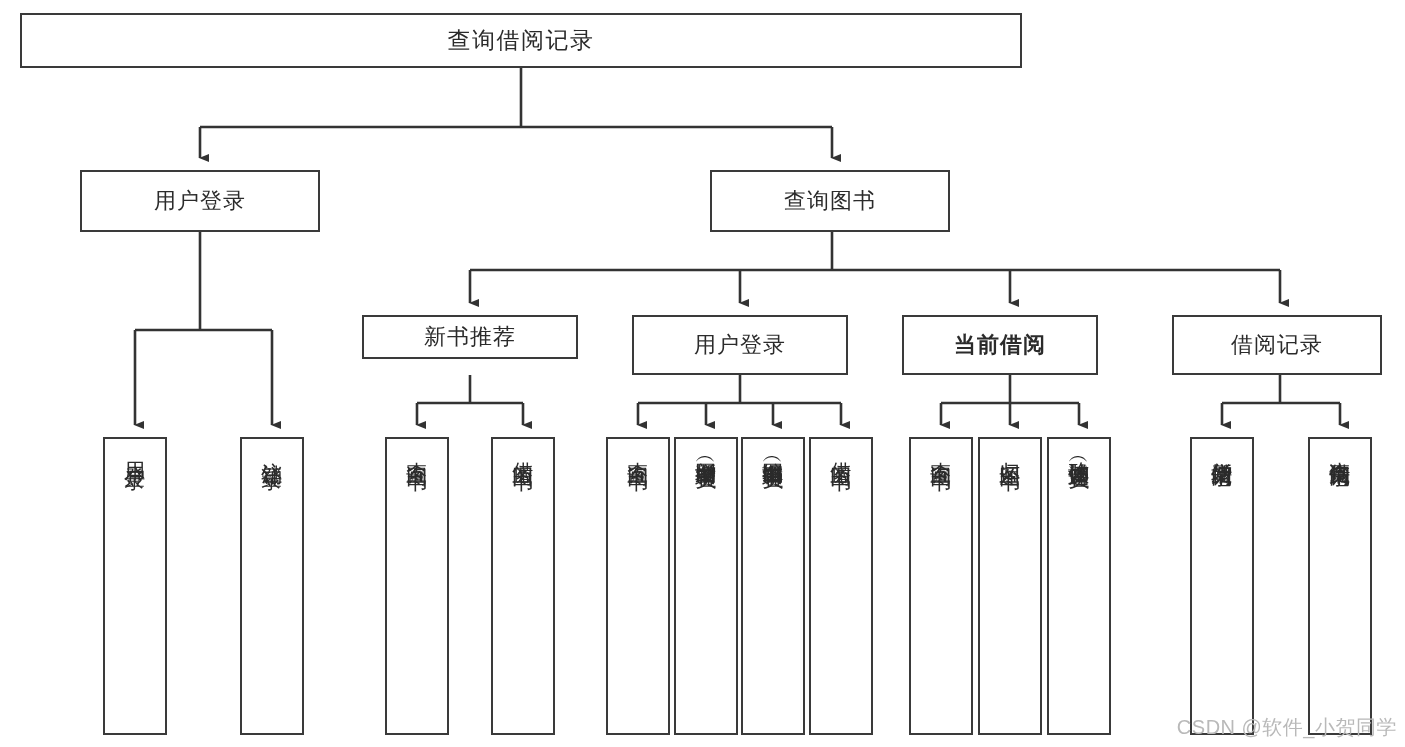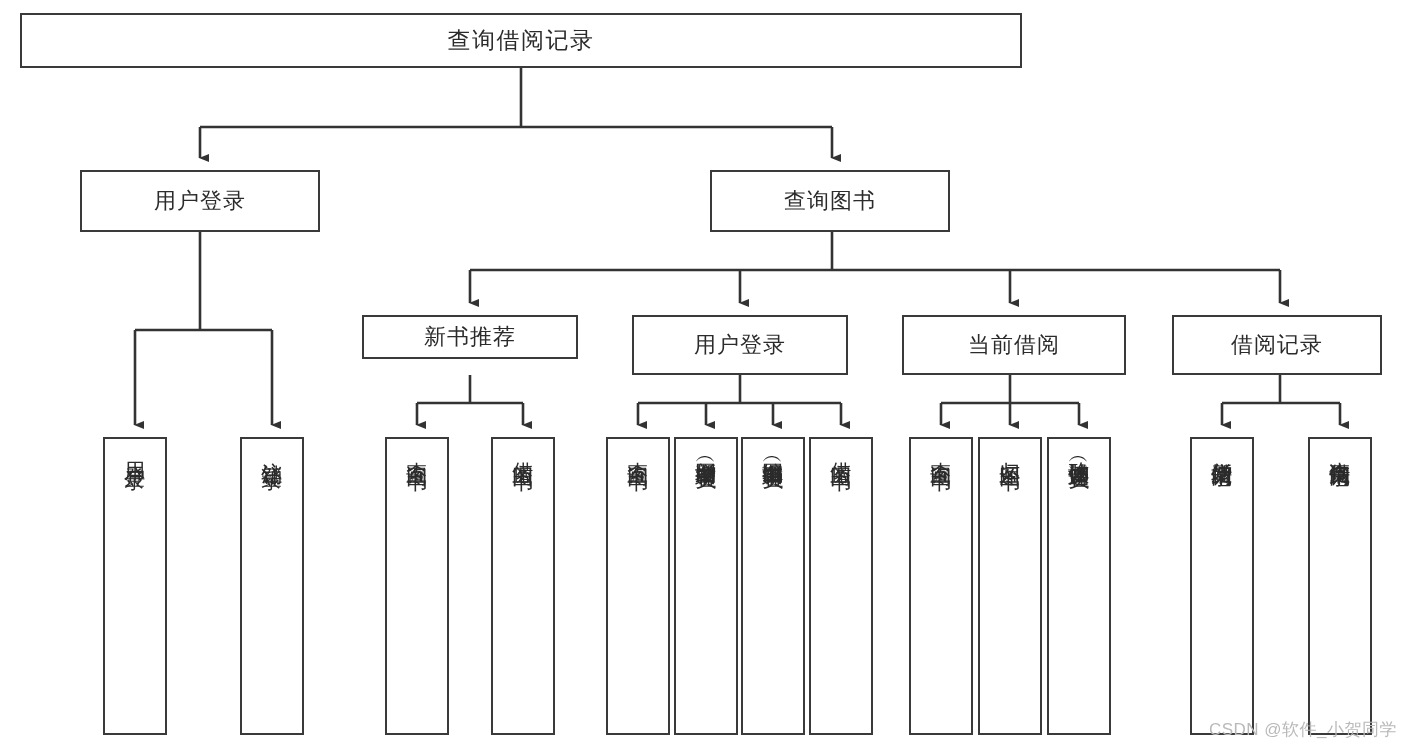--- a/index.html
+++ b/index.html
@@ -64,21 +64,21 @@
     letter-spacing: 3px;
     white-space: pre;
   }
   .node-v.tall-text .node-label {
     letter-spacing: 1px;
   }
   .watermark {
     position: absolute;
     right: 8px;
     bottom: 6px;
-    font-size: 17px;
+    font-size: 20px;
     color: #b9b9b9;
     font-family: "Liberation Sans", "DejaVu Sans", sans-serif;
     letter-spacing: 0.5px;
     z-index: 5;
     white-space: nowrap;
   }
 </style>
 </head>
 <body>
 
@@ -144,21 +144,21 @@
   <div class="node-box node-h" style="left:710px; top:170px; width:240px; height:62px;">
     <span class="node-label">查询图书</span>
   </div>
 
   <div class="node-box node-h" style="left:362px; top:315px; width:216px; height:44px;">
     <span class="node-label">新书推荐</span>
   </div>
   <div class="node-box node-h" style="left:632px; top:315px; width:216px; height:60px;">
     <span class="node-label">用户登录</span>
   </div>
-  <div class="node-box node-h" style="left:902px; top:315px; width:224px; height:60px;">
+  <div class="node-box node-h" style="left:902px; top:315px; width:196px; height:60px;font-weight:bold;">
     <span class="node-label">当前借阅</span>
   </div>
   <div class="node-box node-h" style="left:1172px; top:315px; width:210px; height:60px;">
     <span class="node-label">借阅记录</span>
   </div>
 
   <div class="node-box node-v" style="left:103px; top:437px; width:64px; height:298px;">
     <span class="node-label">用户登录</span>
   </div>
   <div class="node-box node-v" style="left:240px; top:437px; width:64px; height:298px;">

